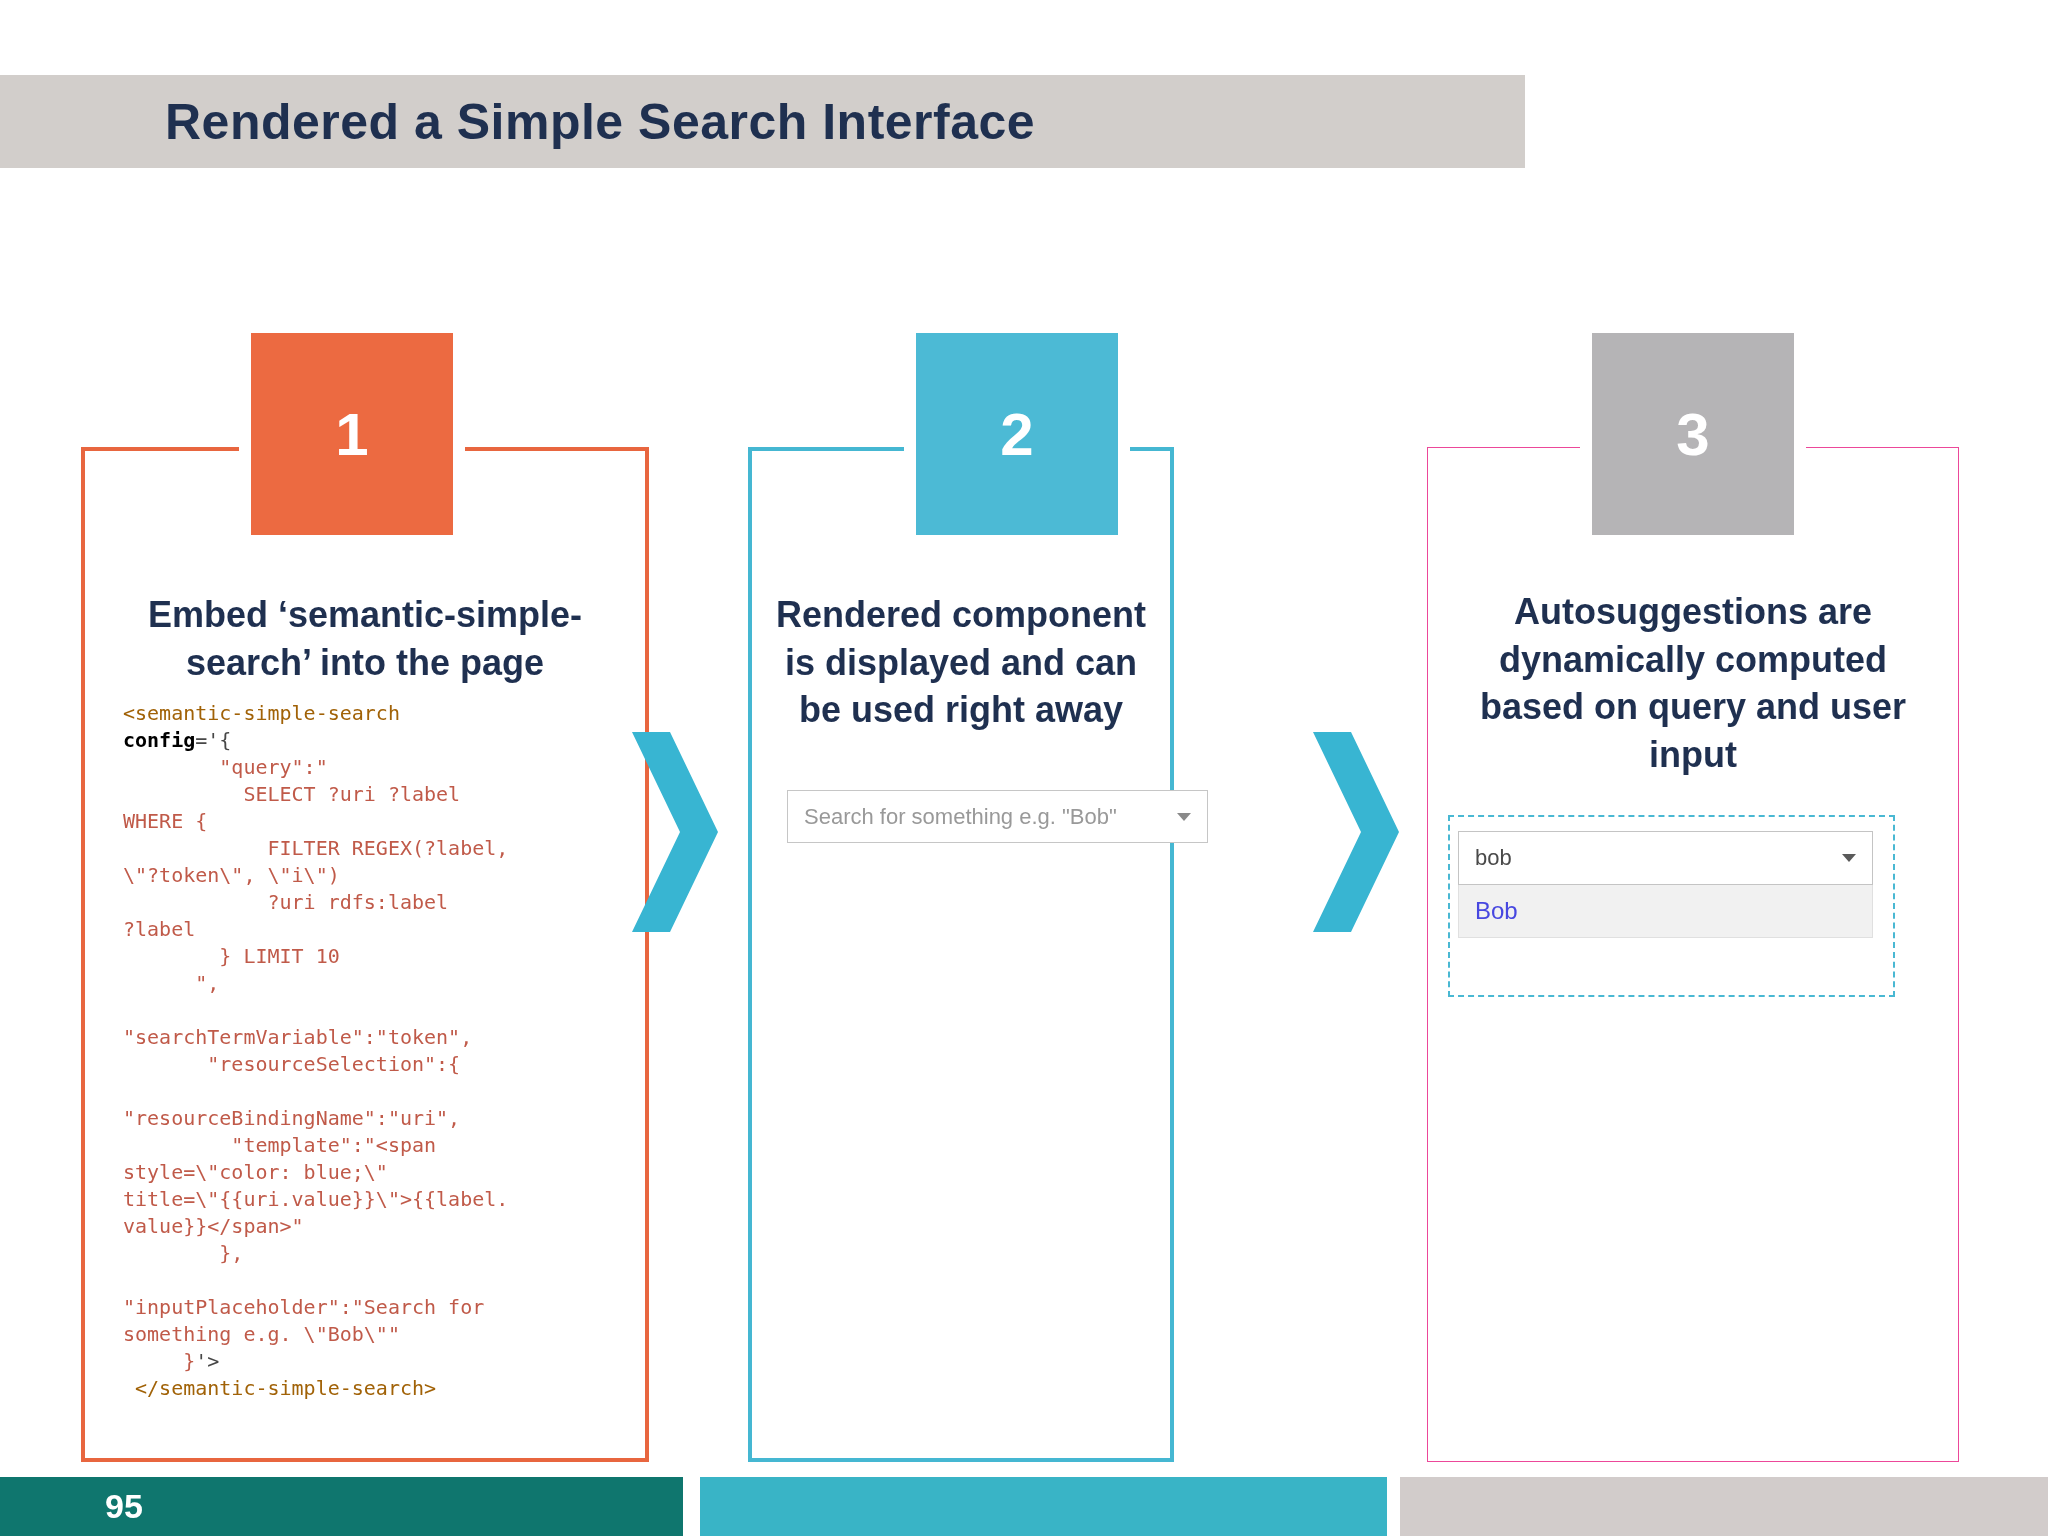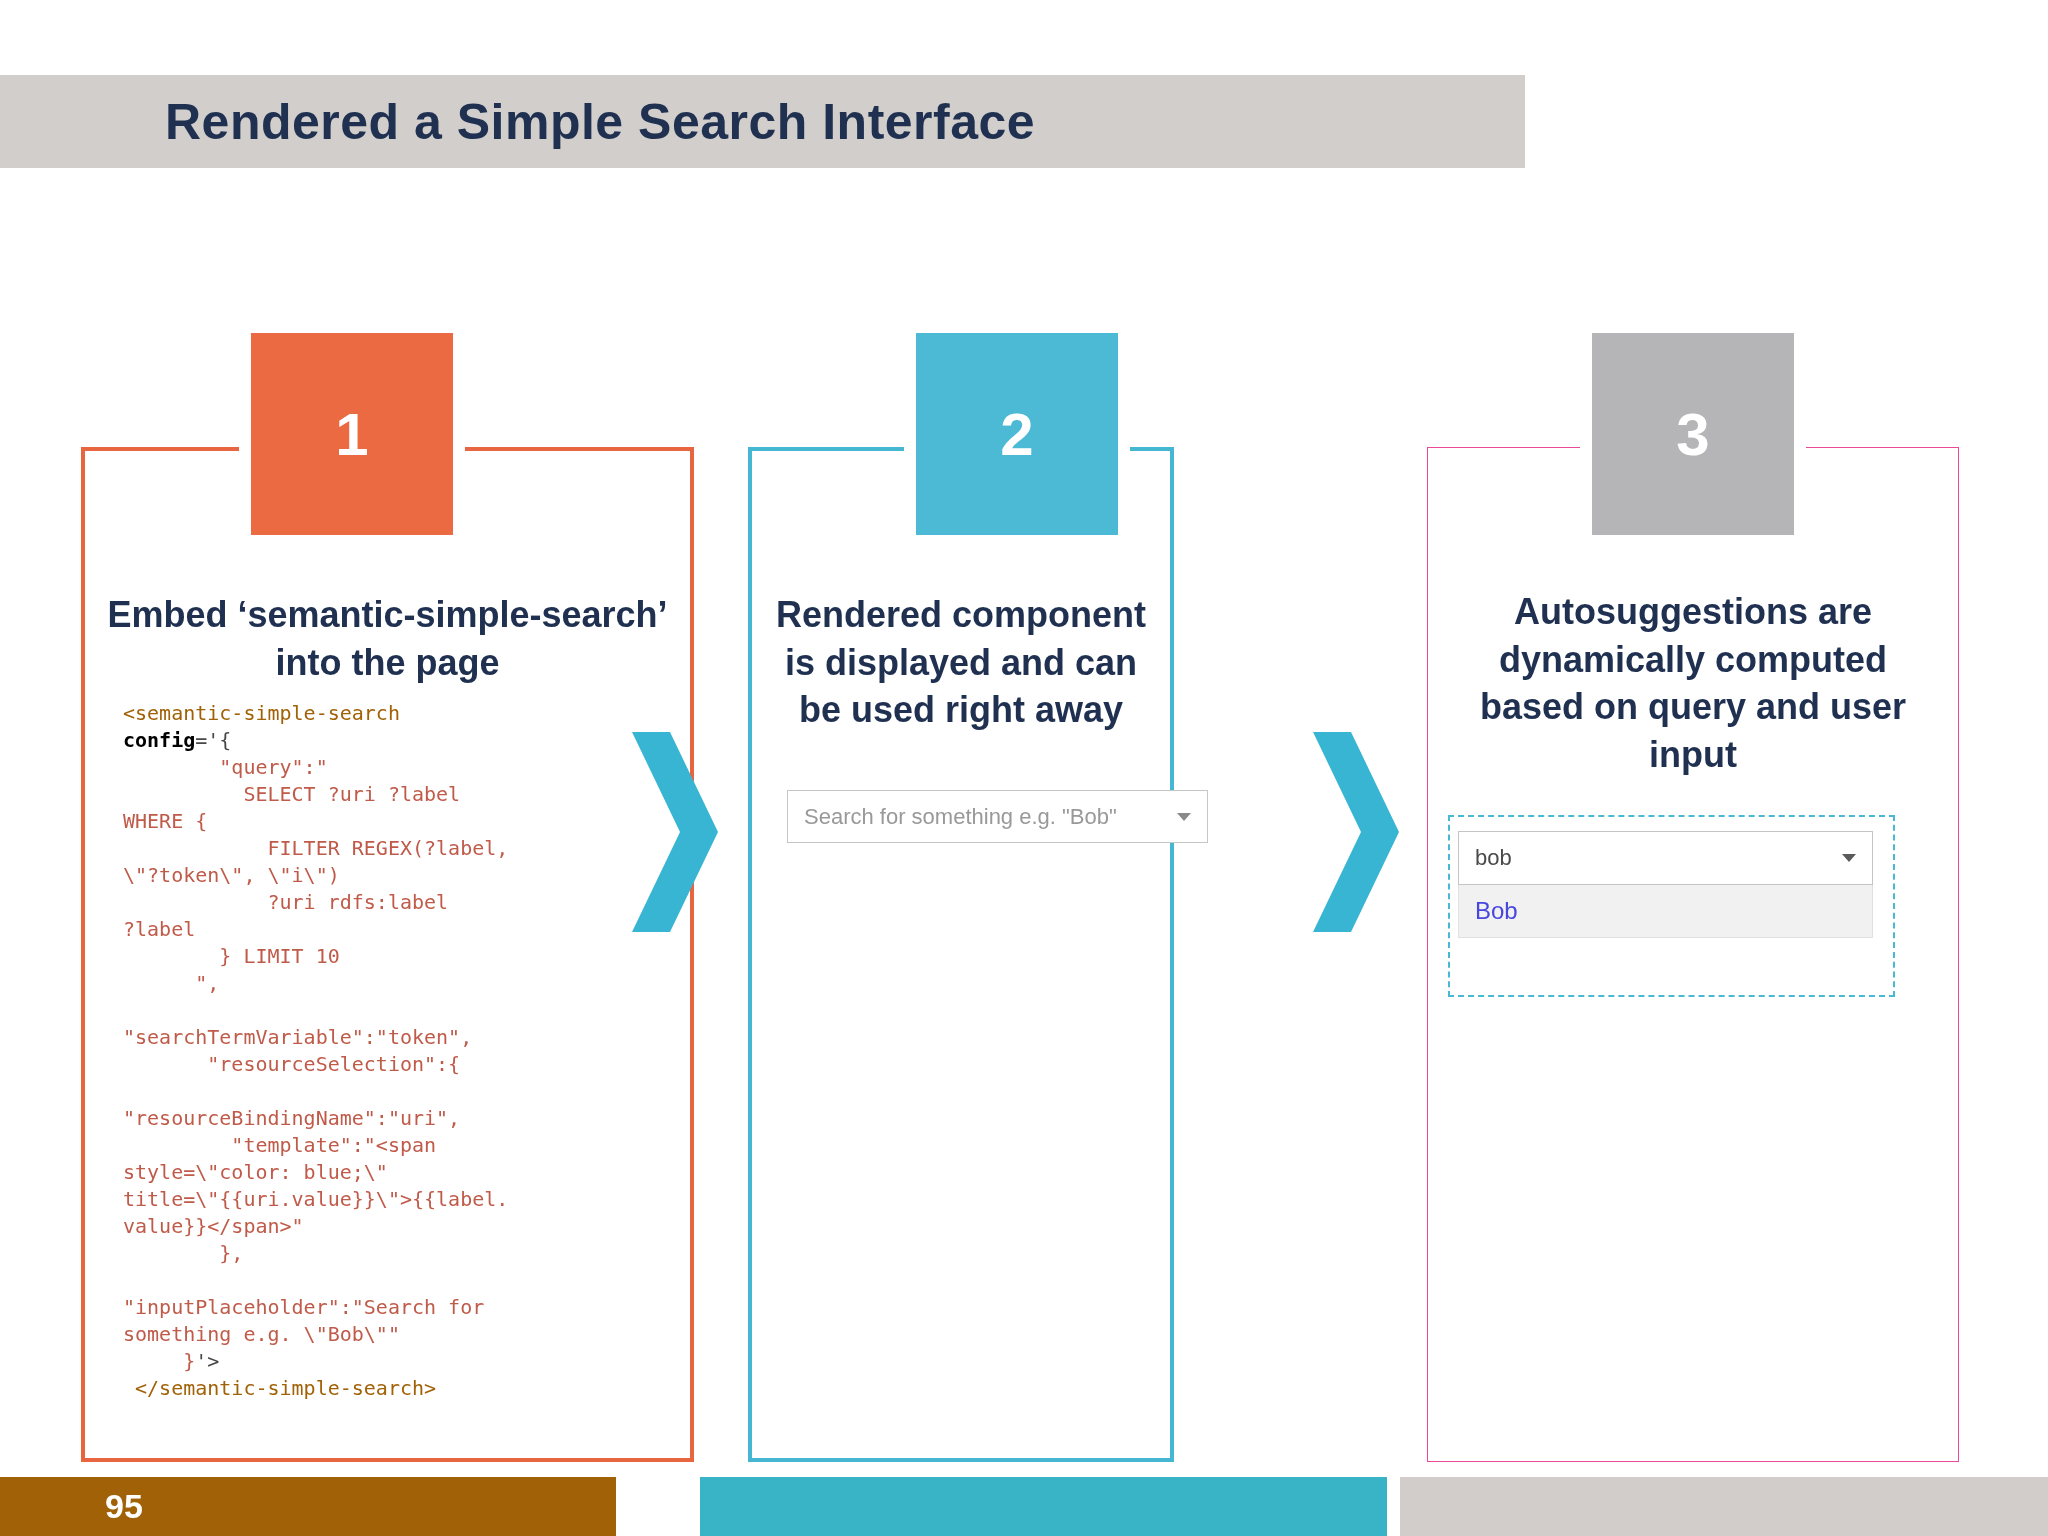--- a/index.html
+++ b/index.html
@@ -14,21 +14,21 @@
   .logo{position:absolute;left:1660px;top:40px;width:300px;height:160px;}
   .logo .bar{position:absolute;height:25px;transform:skewX(-35deg);transform-origin:top left;}
   .logo .bar.gray  {left:118px;top:14px;width:98px; background:#c6c1bd;}
   .logo .bar.teal  {left:110px;top:42px;width:120px;background:#41b4cf;}
   .logo .bar.orange{left:102px;top:70px;width:140px;background:#e85c28;}
   .logo .logo-text{position:absolute;left:0;top:96px;width:300px;text-align:center;
                    font-size:47px;font-weight:bold;color:#2a3a5e;letter-spacing:0px;}
 
   
   .panel{position:absolute;top:447px;height:1015px;background:#fff;box-sizing:border-box;}
-  .panel.p1{left:81px;  width:613px;border:4px solid #e8663f;}
+  .panel.p1{left:81px;  width:568px;border:4px solid #e8663f;}
   .panel.p2{left:748px; width:426px;border:4px solid #45b7d2;}
   .panel.p3{left:1427px;width:532px;border:1px solid #ec4899;}
 
   .step-square{position:absolute;top:333px;width:226px;height:202px;box-sizing:border-box;
                border-left:12px solid #fff;border-right:12px solid #fff;
                display:flex;align-items:center;justify-content:center;z-index:5;}
   .step-square .num{color:#fff;font-size:60px;font-weight:bold;}
   .sq1{left:239px; background:#ec6a41;background-clip:padding-box;}
   .sq2{left:904px; background:#4cbad5;background-clip:padding-box;}
   .sq3{left:1580px;background:#b5b4b6;background-clip:padding-box;}
@@ -66,21 +66,21 @@
            display:flex;align-items:center;padding:0 16px;}
   .suggest .item{color:#4747e0;font-size:24px;}
 
   
   .chevron{position:absolute;top:732px;width:86px;height:200px;}
   .ch1{left:632px;}
   .ch2{left:1313px;}
 
   
   .foot{position:absolute;top:1477px;height:59px;}
-  .foot.orange{left:0;width:616px;background:#a16207;display:flex;align-items:center;}
+  .foot.orange{left:0;width:683px;background:#0f766e;display:flex;align-items:center;}
   .foot.orange .pagenum{color:#fff;font-size:34px;font-weight:bold;margin-left:105px;}
   .foot.teal{left:700px;width:687px;background:#39b4c6;}
   .foot.gray{left:1400px;width:648px;background:#d2cccb;}
 </style>
 </head>
 <body>
 
 <div class="slide">
 
   <div class="title-band">

